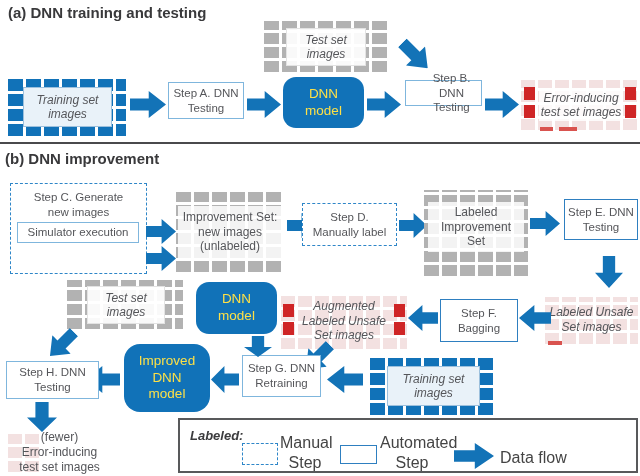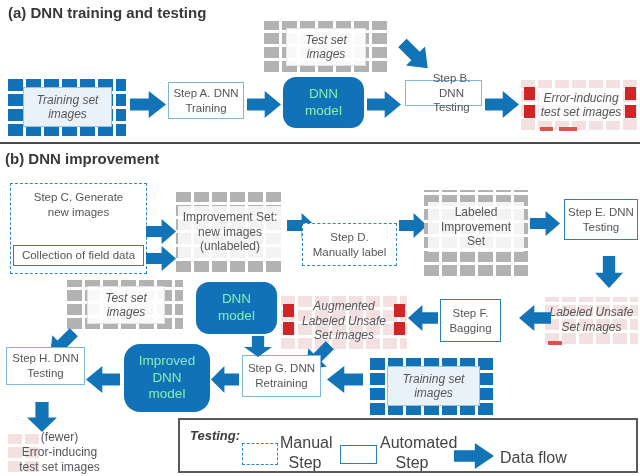--- a/index.html
+++ b/index.html
@@ -13,21 +13,21 @@
   .stepbox{
     background:#fff;border:1.6px solid #7fb6dd;display:flex;align-items:center;justify-content:center;
     text-align:center;font-size:11.5px;line-height:1.28;color:#55565a;box-sizing:border-box;
   }
   .stepbox.strong{border-color:#2e7fc0;}
   .dashedbox{
     background:#fff;border:1.6px dashed #2e86c8;box-sizing:border-box;
     text-align:center;font-size:11.5px;line-height:1.3;color:#55565a;
   }
   .bluebox{
-    background:#1172b8;border-radius:13px;color:#86efac;display:flex;align-items:center;justify-content:center;
+    background:#1172b8;border-radius:13px;color:#fde047;display:flex;align-items:center;justify-content:center;
     text-align:center;font-size:13.5px;line-height:1.25;font-weight:500;
   }
   .grid{box-sizing:border-box;}
   .grid-blue{
     background-image:
       repeating-linear-gradient(90deg, transparent 0 15px, #fff 15px 18px),
       repeating-linear-gradient(0deg, transparent 0 12px, #fff 12px 15px),
       linear-gradient(#1172b8,#1172b8);
   }
   .grid-gray{
@@ -76,21 +76,21 @@
 <div class="abs arrow ar-right rot45" style="left:397px;top:42px;width:36px;height:27px;"></div>
 
 <div class="abs grid grid-blue" style="left:8px;top:77px;width:118px;height:59px;">
   <div class="blocklabel label-blue pre" style="left:15px;top:10px;width:87px;height:38px;">Training set
 images</div>
 </div>
 
 <div class="abs arrow ar-right" style="left:130px;top:91px;width:36px;height:27px;"></div>
 
 <div class="abs stepbox pre" style="left:168px;top:82px;width:76px;height:37px;">Step A. DNN
-Training</div>
+Testing</div>
 
 <div class="abs arrow ar-right" style="left:247px;top:91px;width:34px;height:27px;"></div>
 
 <div class="abs bluebox pre" style="left:283px;top:77px;width:81px;height:51px;">DNN
 model</div>
 
 <div class="abs arrow ar-right" style="left:367px;top:91px;width:34px;height:27px;"></div>
 
 <div class="abs stepbox pre" style="left:405px;top:80px;width:77px;height:26px;padding-left:16px;">Step B. DNN
 Testing</div>
@@ -108,34 +108,34 @@
   <div class="reddash" style="left:38px;top:47px;width:18px;"></div>
 </div>
 
 <div class="divider"></div>
 
 <div class="abs heading" style="left:5px;top:150px;">(b) DNN improvement</div>
 
 <div class="abs dashedbox" style="left:10px;top:183px;width:137px;height:91px;">
   <div class="pre" style="margin-top:6px;">Step C. Generate
 new images</div>
-  <div class="abs stepbox strong" style="left:2px;top:61px;width:131px;height:21px;font-size:11.5px;">Collection of field data</div>
+  <div class="abs stepbox" style="left:6px;top:38px;width:122px;height:21px;font-size:11.5px;">Simulator execution</div>
 </div>
 <div class="abs arrow ar-right" style="left:146px;top:219px;width:30px;height:25px;"></div>
 <div class="abs arrow ar-right" style="left:146px;top:246px;width:30px;height:25px;"></div>
 
 <div class="abs grid grid-gray" style="left:176px;top:192px;width:108px;height:80px;">
   <div class="blocklabel label-clear pre" style="left:2px;top:14px;width:104px;height:52px;font-style:normal;">Improvement Set:
 new images
 (unlabeled)</div>
 </div>
 
 <div class="abs arrow ar-right" style="left:287px;top:213px;width:28px;height:25px;"></div>
 
-<div class="abs dashedbox" style="left:302px;top:203px;width:95px;height:43px;display:flex;align-items:center;justify-content:center;margin-top:20px;">
+<div class="abs dashedbox" style="left:302px;top:203px;width:95px;height:43px;display:flex;align-items:center;justify-content:center;">
     <span class="pre">Step D.
 Manually label</span>
   </div>
 
 <div class="abs arrow ar-right" style="left:399px;top:213px;width:28px;height:25px;"></div>
 
 <div class="abs grid grid-gray" style="left:424px;top:190px;width:104px;height:86px;">
   <div class="blocklabel label-clear pre" style="left:4px;top:12px;width:96px;height:50px;font-style:normal;">Labeled
 Improvement
 Set</div>
@@ -149,21 +149,21 @@
 <div class="abs arrow ar-down" style="left:595px;top:256px;width:28px;height:32px;"></div>
 
 <div class="abs grid grid-pink" style="left:545px;top:297px;width:93px;height:47px;">
   <div class="blocklabel label-clear pre" style="left:0;top:6px;width:93px;height:33px;background:transparent;">Labeled Unsafe
 Set images</div>
   <div class="reddash" style="left:3px;top:44px;width:14px;"></div>
 </div>
 
 <div class="abs arrow ar-left" style="left:519px;top:305px;width:32px;height:26px;"></div>
 
-<div class="abs stepbox strong pre" style="left:440px;top:299px;width:61px;height:43px;">Step F.
+<div class="abs stepbox strong pre" style="left:440px;top:299px;width:78px;height:43px;">Step F.
 Bagging</div>
 
 <div class="abs arrow ar-left" style="left:408px;top:305px;width:30px;height:26px;"></div>
 
 <div class="abs grid grid-pink" style="left:281px;top:293px;width:126px;height:56px;">
   <div class="redsq" style="left:2px;top:11px;"></div>
   <div class="redsq" style="left:2px;top:29px;"></div>
   <div class="redsq" style="left:113px;top:11px;"></div>
   <div class="redsq" style="left:113px;top:29px;"></div>
   <div class="blocklabel label-clear pre" style="left:15px;top:4px;width:96px;height:48px;background:transparent;">Augmented
@@ -194,32 +194,32 @@
 model</div>
 
 <div class="abs arrow ar-left" style="left:86px;top:366px;width:34px;height:27px;"></div>
 
 <div class="abs grid grid-gray" style="left:67px;top:280px;width:116px;height:49px;">
   <div class="blocklabel label-white pre" style="left:20px;top:6px;width:76px;height:36px;">Test set
 images</div>
 </div>
 <div class="abs arrow ar-right rot135" style="left:45px;top:331px;width:34px;height:26px;"></div>
 
-<div class="abs stepbox pre" style="left:6px;top:347px;width:79px;height:38px;">Step H. DNN
+<div class="abs stepbox pre" style="left:6px;top:361px;width:93px;height:38px;">Step H. DNN
 Testing</div>
 
 <div class="abs arrow ar-down" style="left:27px;top:402px;width:30px;height:30px;"></div>
 
 <div class="abs grid grid-pink" style="left:8px;top:434px;width:34px;height:38px;"></div>
 <div class="abs itext pre" style="left:2px;top:430px;width:115px;font-size:12px;font-style:normal;color:#55565a;">(fewer)
 Error-inducing
 test set images</div>
 
 <div class="abs legendbox" style="left:178px;top:418px;width:460px;height:55px;">
-  <div class="abs legendtitle" style="left:10px;top:8px;">Testing:</div>
+  <div class="abs legendtitle" style="left:10px;top:8px;">Labeled:</div>
   <div class="abs dashedbox" style="left:62px;top:23px;width:36px;height:22px;"></div>
   <div class="abs legtext pre" style="left:100px;top:13px;width:50px;">Manual
 Step</div>
   <div class="abs" style="left:160px;top:25px;width:37px;height:19px;border:1.6px solid #2e7fc0;box-sizing:border-box;"></div>
   <div class="abs legtext pre" style="left:200px;top:13px;width:64px;">Automated
 Step</div>
   <div class="abs arrow ar-right" style="left:274px;top:23px;width:40px;height:26px;"></div>
   <div class="abs legtext" style="left:320px;top:28px;">Data flow</div>
 </div>
 

